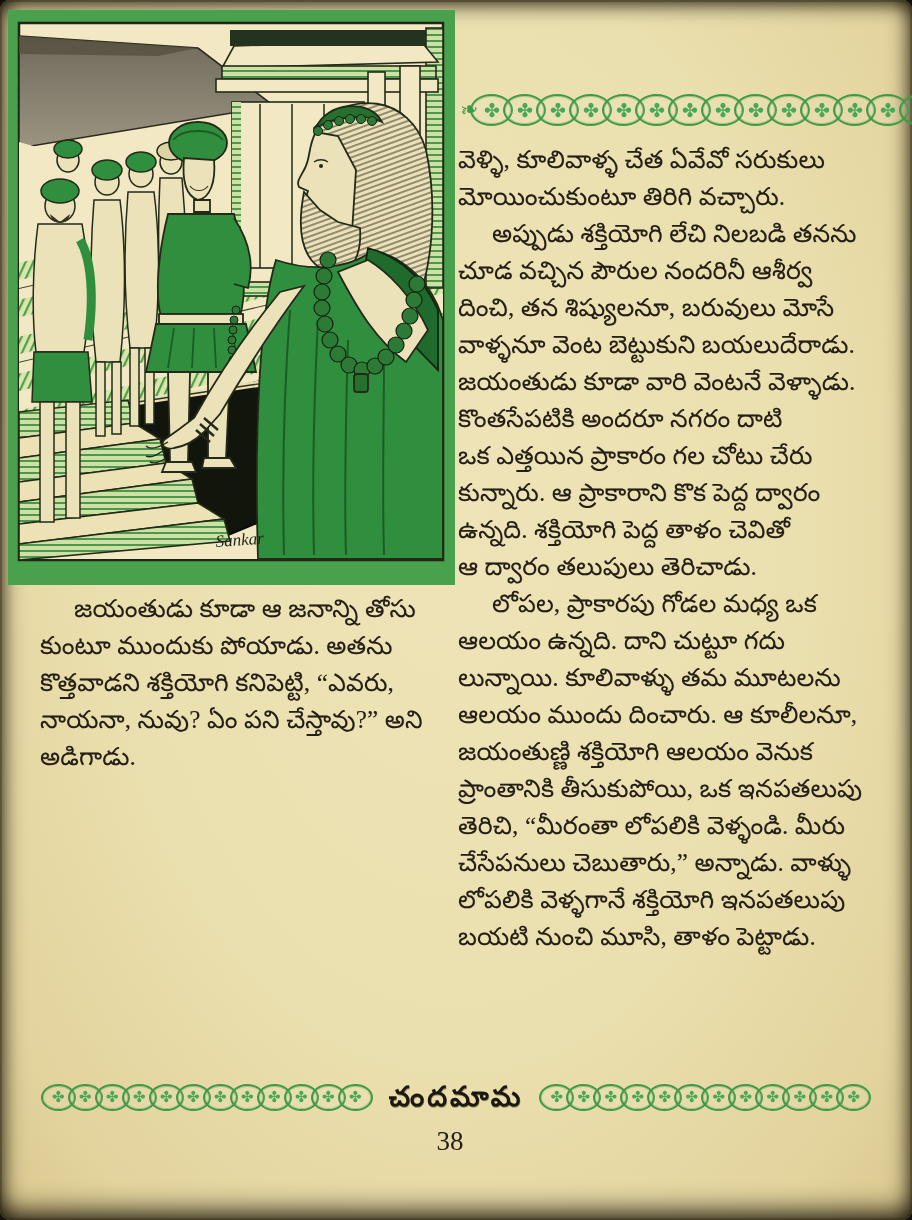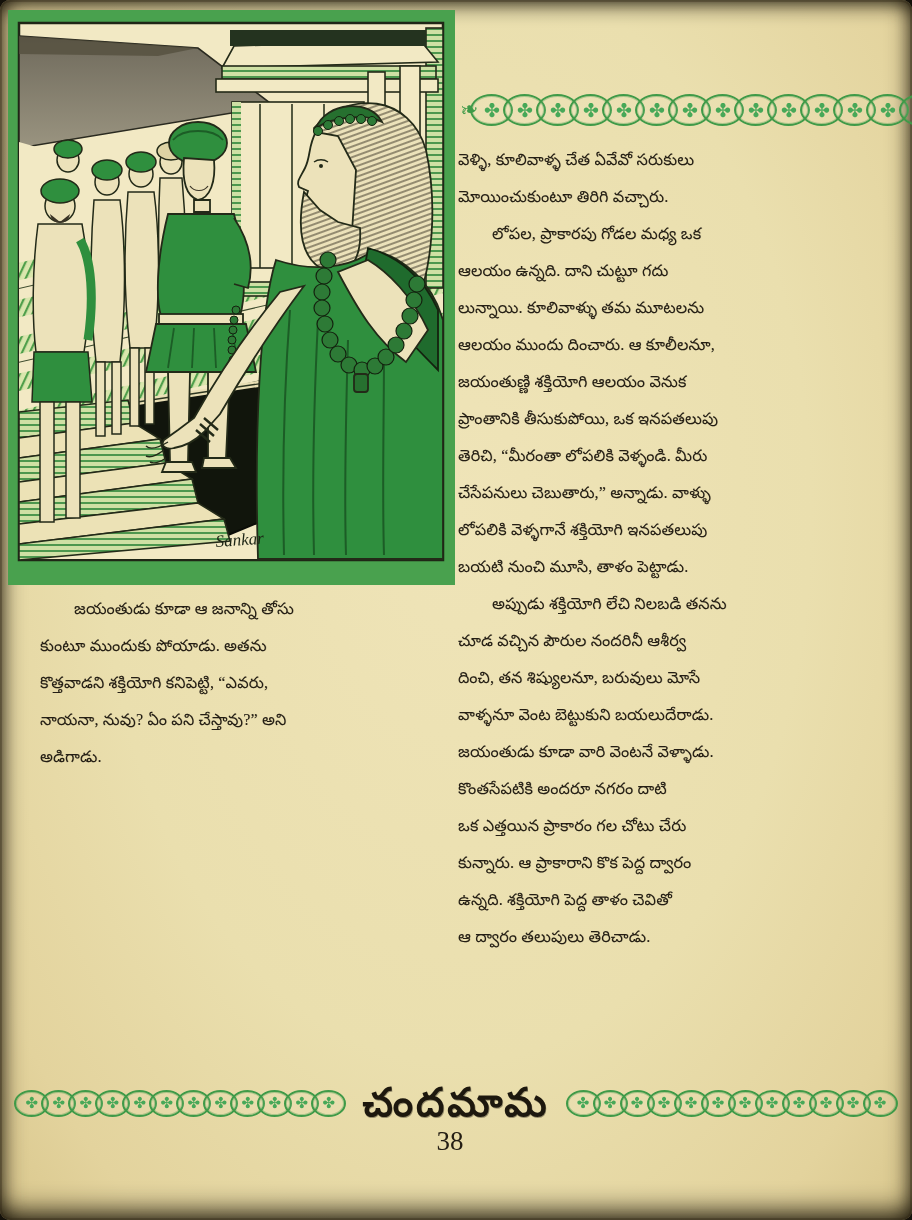--- a/index.html
+++ b/index.html
@@ -34,29 +34,29 @@
   .orn-sm .orn-unit{width:31px;height:23px;font-size:15px;margin-left:-8px;}
   .orn-row .orn-unit:first-of-type{margin-left:0;}
   .orn-lead{color:#3f9a48;font-size:22px;margin-right:2px;flex:none;transform:rotate(-12deg);}
   .orn-top{position:absolute;left:460px;top:94px;width:435px;}
   
   .col{position:absolute;color:#241e14;}
   .col-right{left:458px;top:141px;width:437px;}
   .col-left{left:40px;top:590px;width:426px;}
   .para{
     white-space:pre-line;
-    font-size:16px;line-height:37px;
+    font-size:25px;line-height:37px;
     letter-spacing:.2px;
     text-shadow:.4px .4px 0 rgba(36,30,20,.25);
   }
   .para.indent{text-indent:34px;}
   
   .footer{position:absolute;left:0;top:1083px;width:912px;display:flex;justify-content:center;align-items:center;gap:16px;}
   .footer-title{
-    font-size:40px;font-weight:bold;color:#1d180e;
+    font-size:28px;font-weight:bold;color:#1d180e;
     letter-spacing:3px;line-height:1;white-space:nowrap;
     text-shadow:.6px .6px 0 rgba(29,24,14,.4);
   }
   .page-number{
     position:absolute;left:0;top:1126px;width:900px;
     text-align:center;font-size:27px;color:#241e14;
   }
 </style>
 </head>
 <body>
@@ -294,40 +294,40 @@
       <span class="orn-unit">✤</span>
       <span class="orn-unit">✤</span>
       <span class="orn-unit">✤</span>
       <span class="orn-unit">✤</span>
       <span class="orn-unit">✤</span>
     </div>
 
   <div class="col col-right">
     <div class="para">వెళ్ళి, కూలివాళ్ళ చేత ఏవేవో సరుకులు
 మోయించుకుంటూ తిరిగి వచ్చారు.</div>
+    <div class="para indent">అప్పుడు శక్తియోగి లేచి నిలబడి తనను
+చూడ వచ్చిన పౌరుల నందరినీ ఆశీర్వ
+దించి, తన శిష్యులనూ, బరువులు మోసే
+వాళ్ళనూ వెంట బెట్టుకుని బయలుదేరాడు.
+జయంతుడు కూడా వారి వెంటనే వెళ్ళాడు.
+కొంతసేపటికి అందరూ నగరం దాటి
+ఒక ఎత్తయిన ప్రాకారం గల చోటు చేరు
+కున్నారు. ఆ ప్రాకారాని కొక పెద్ద ద్వారం
+ఉన్నది. శక్తియోగి పెద్ద తాళం చెవితో
+ఆ ద్వారం తలుపులు తెరిచాడు.</div>
     <div class="para indent">లోపల, ప్రాకారపు గోడల మధ్య ఒక
 ఆలయం ఉన్నది. దాని చుట్టూ గదు
 లున్నాయి. కూలివాళ్ళు తమ మూటలను
 ఆలయం ముందు దించారు. ఆ కూలీలనూ,
 జయంతుణ్ణి శక్తియోగి ఆలయం వెనుక
 ప్రాంతానికి తీసుకుపోయి, ఒక ఇనపతలుపు
 తెరిచి, “మీరంతా లోపలికి వెళ్ళండి. మీరు
 చేసేపనులు చెబుతారు,” అన్నాడు. వాళ్ళు
 లోపలికి వెళ్ళగానే శక్తియోగి ఇనపతలుపు
 బయటి నుంచి మూసి, తాళం పెట్టాడు.</div>
-    <div class="para indent">అప్పుడు శక్తియోగి లేచి నిలబడి తనను
-చూడ వచ్చిన పౌరుల నందరినీ ఆశీర్వ
-దించి, తన శిష్యులనూ, బరువులు మోసే
-వాళ్ళనూ వెంట బెట్టుకుని బయలుదేరాడు.
-జయంతుడు కూడా వారి వెంటనే వెళ్ళాడు.
-కొంతసేపటికి అందరూ నగరం దాటి
-ఒక ఎత్తయిన ప్రాకారం గల చోటు చేరు
-కున్నారు. ఆ ప్రాకారాని కొక పెద్ద ద్వారం
-ఉన్నది. శక్తియోగి పెద్ద తాళం చెవితో
-ఆ ద్వారం తలుపులు తెరిచాడు.</div>
   </div>
 
   <div class="col col-left">
     <div class="para indent">జయంతుడు కూడా ఆ జనాన్ని తోసు
 కుంటూ ముందుకు పోయాడు. అతను
 కొత్తవాడని శక్తియోగి కనిపెట్టి, “ఎవరు,
 నాయనా, నువు? ఏం పని చేస్తావు?” అని
 అడిగాడు.</div>
   </div>
 

